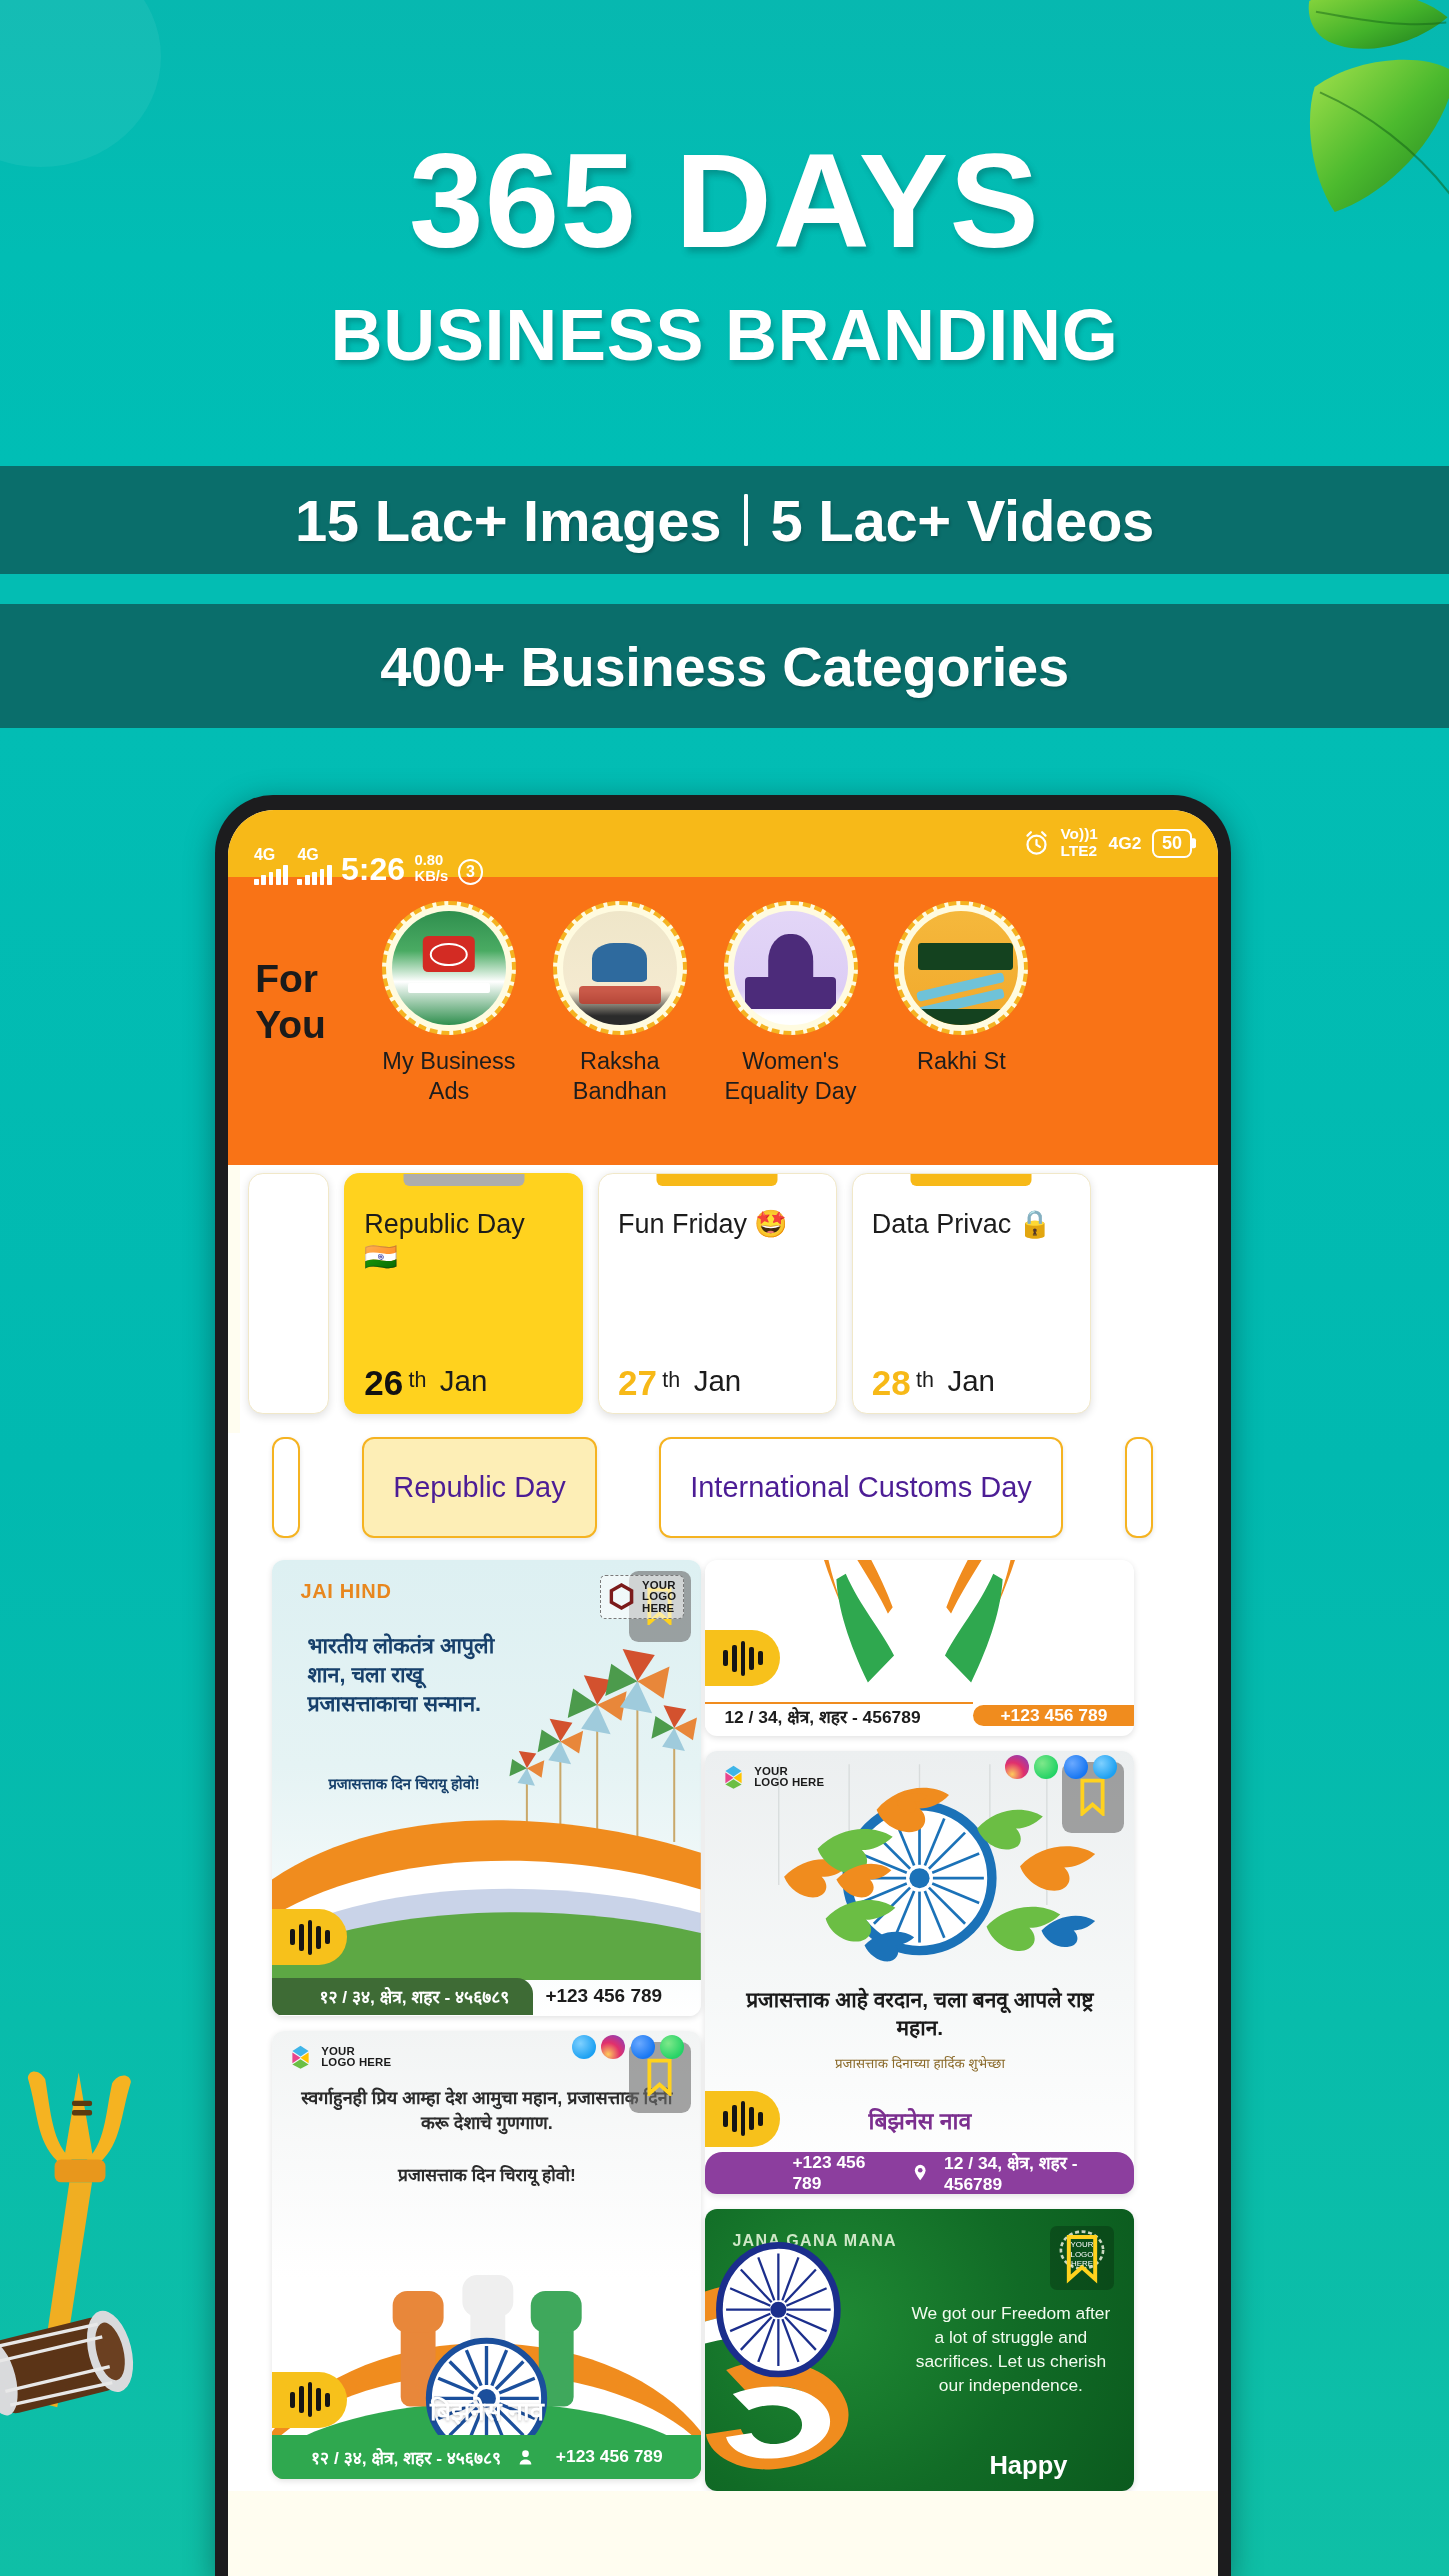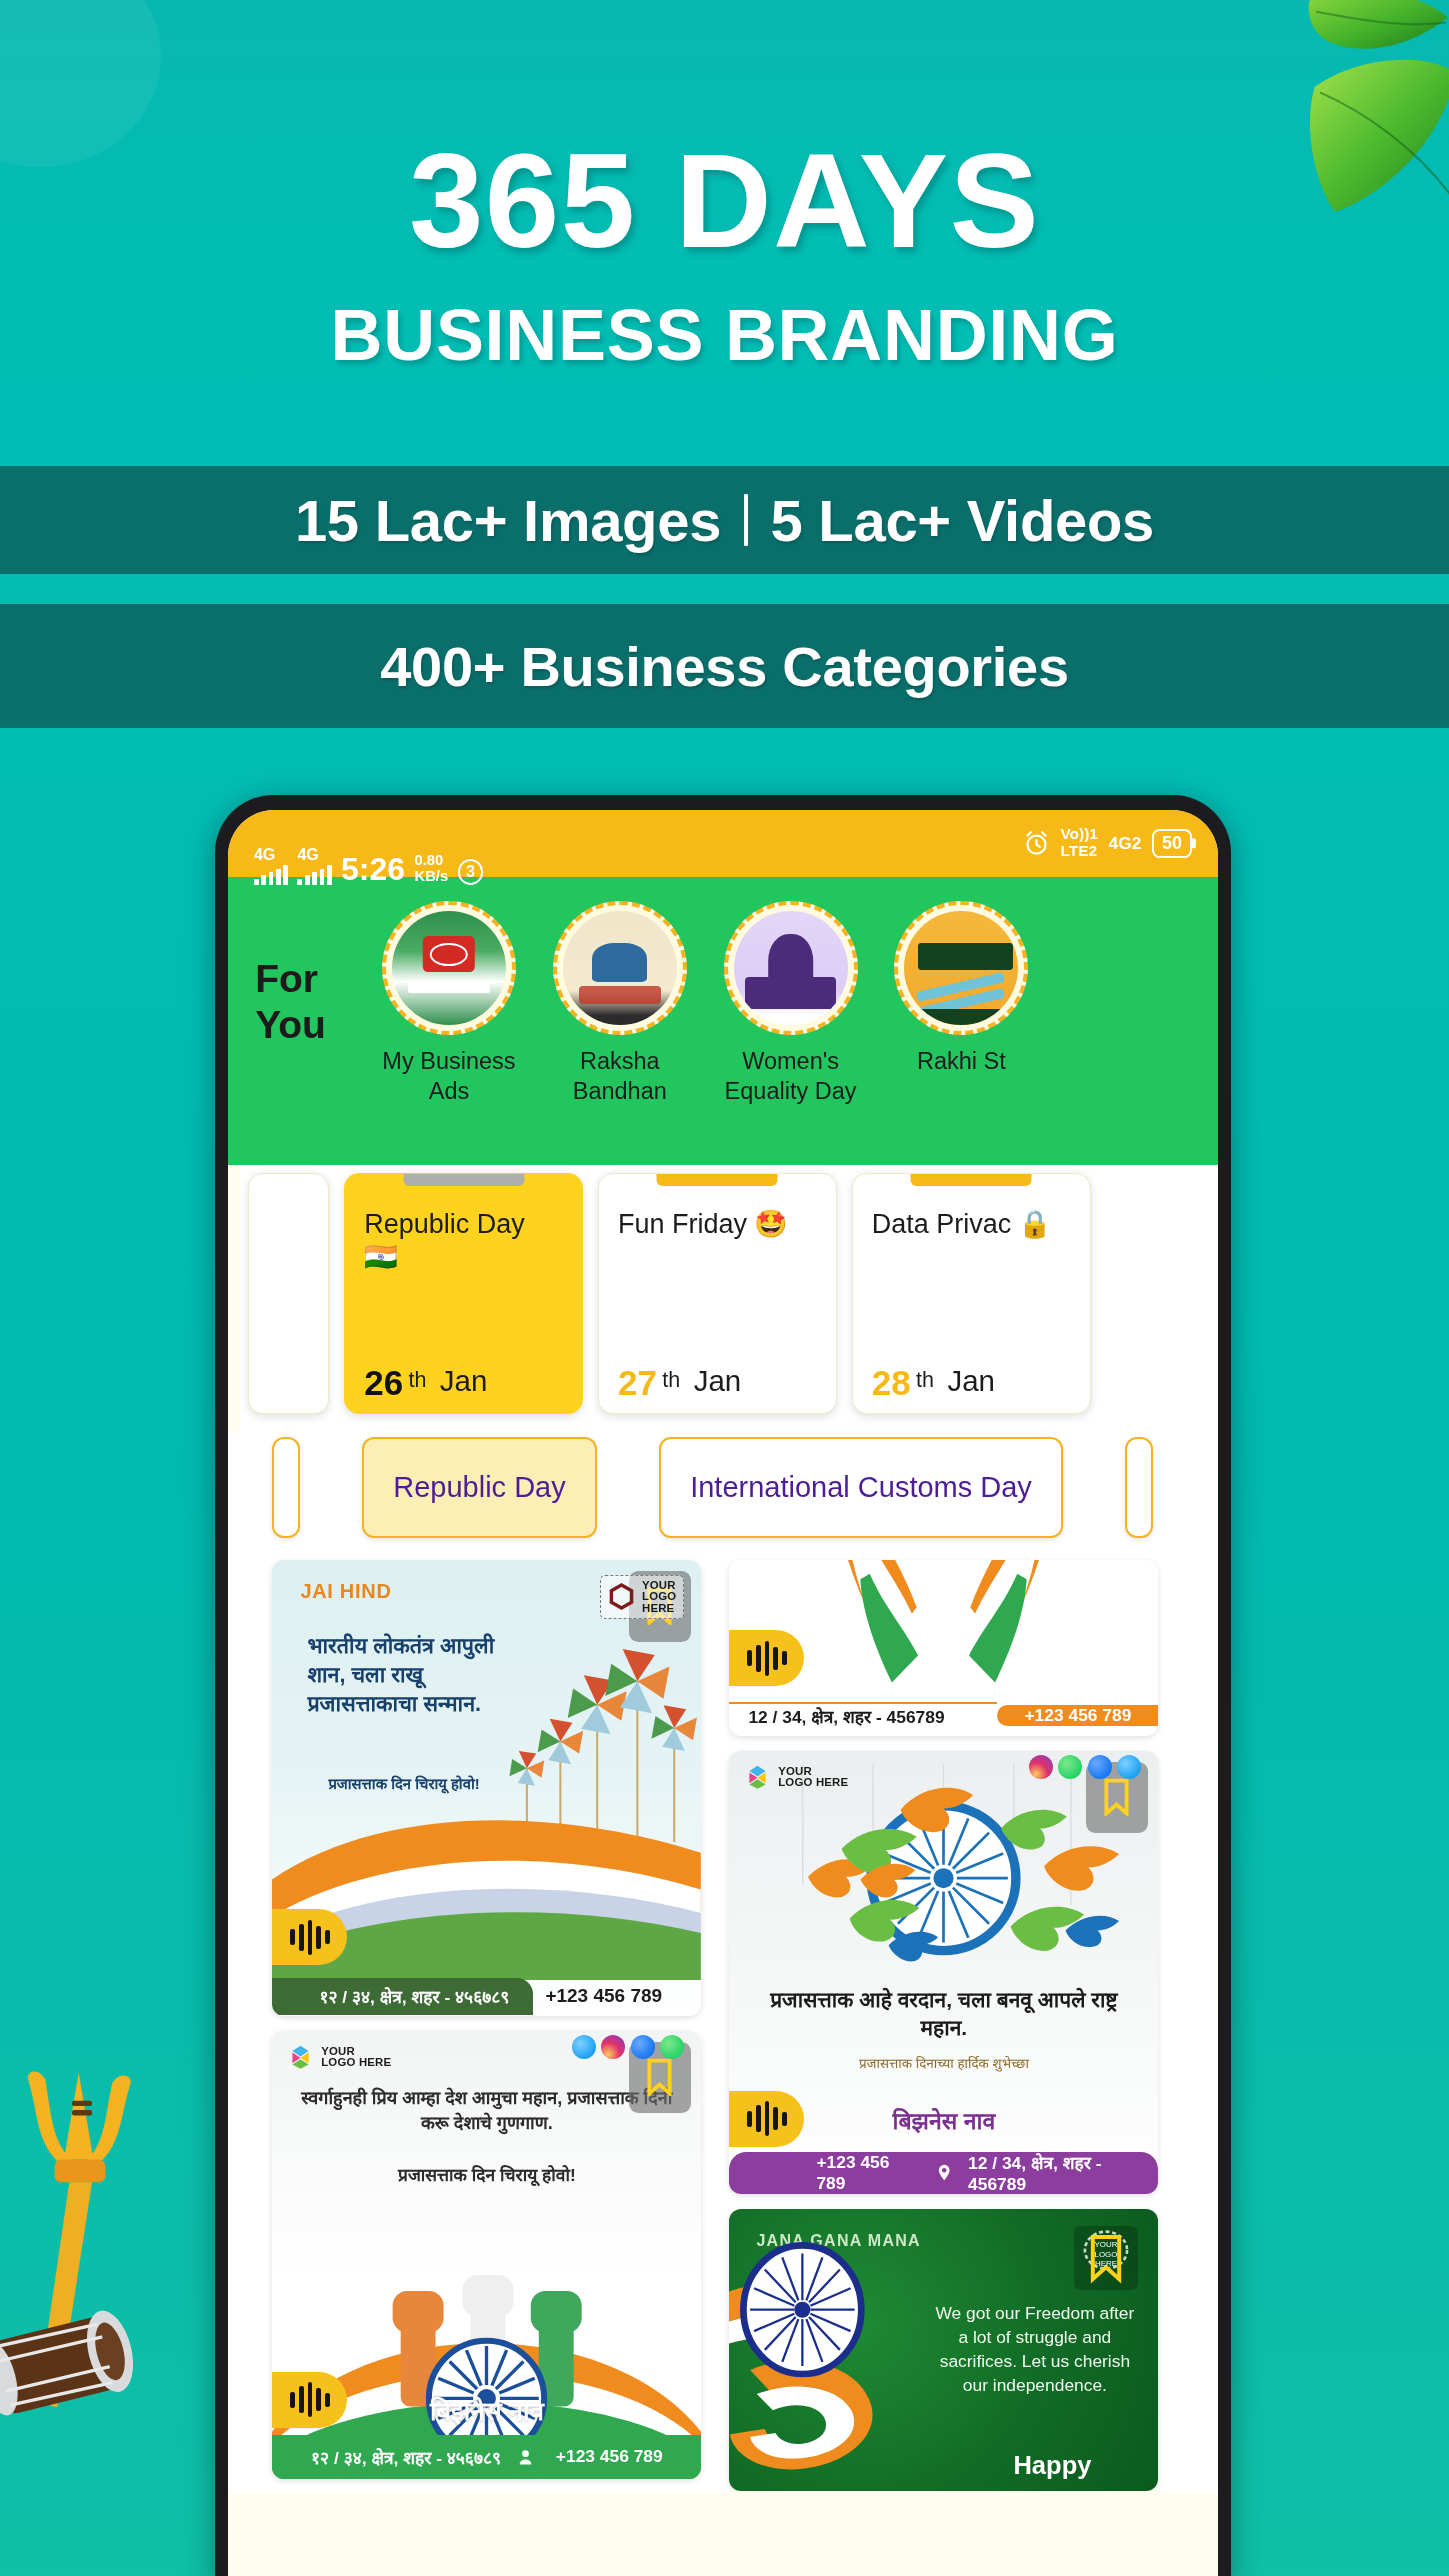--- a/index.html
+++ b/index.html
@@ -140,21 +140,21 @@
     padding: 2px 8px; font-size: 18px; font-weight: 800;
     position: relative;
   }
   #sb-battery:after{
     content:""; position:absolute; right:-5.4px; top:50%; transform:translateY(-50%);
     width:3.4px; height:9.4px; background:#fff; border-radius:0 2px 2px 0;
   }
 
   
   #foryou-row {
-    background: #22c55e;
+    background: #f97316;
     display: flex; align-items: flex-start;
     padding: 17.4px 0 14.8px 17.4px;
     height: 288px;
     overflow: hidden;
   }
   #foryou-label {
     font-size: 39px; font-weight: 800; color: #1b1b1b;
     line-height: 1.18; width: 101px; flex: none;
     margin-top: 62px; margin-left: 9.4px;
   }
@@ -250,21 +250,21 @@
     box-shadow: 0 2px 5.4px rgba(0,0,0,0.10);
     font-family: "Liberation Sans", sans-serif;
     margin-left: 44px;
   }
   .chip.is-active { background: #FDEEB6; }
   .chip-stub { padding: 0 12px; width: 27px; overflow:hidden;}
 
   
   #gallery {
     background: #ffffff;
-    display: flex; gap: 28px;
+    display: flex; gap: 4px;
     padding: 13.4px 0 0 44px;
     overflow: hidden;
   }
   .gal-col { display: flex; flex-direction: column; gap: 14.8px; width: 429px;}
   .gal-card {
     width: 100%;
     border-radius: 12px;
     overflow: hidden;
     position: relative;
     box-shadow: 0 2px 6.7px rgba(0,0,0,0.12);

